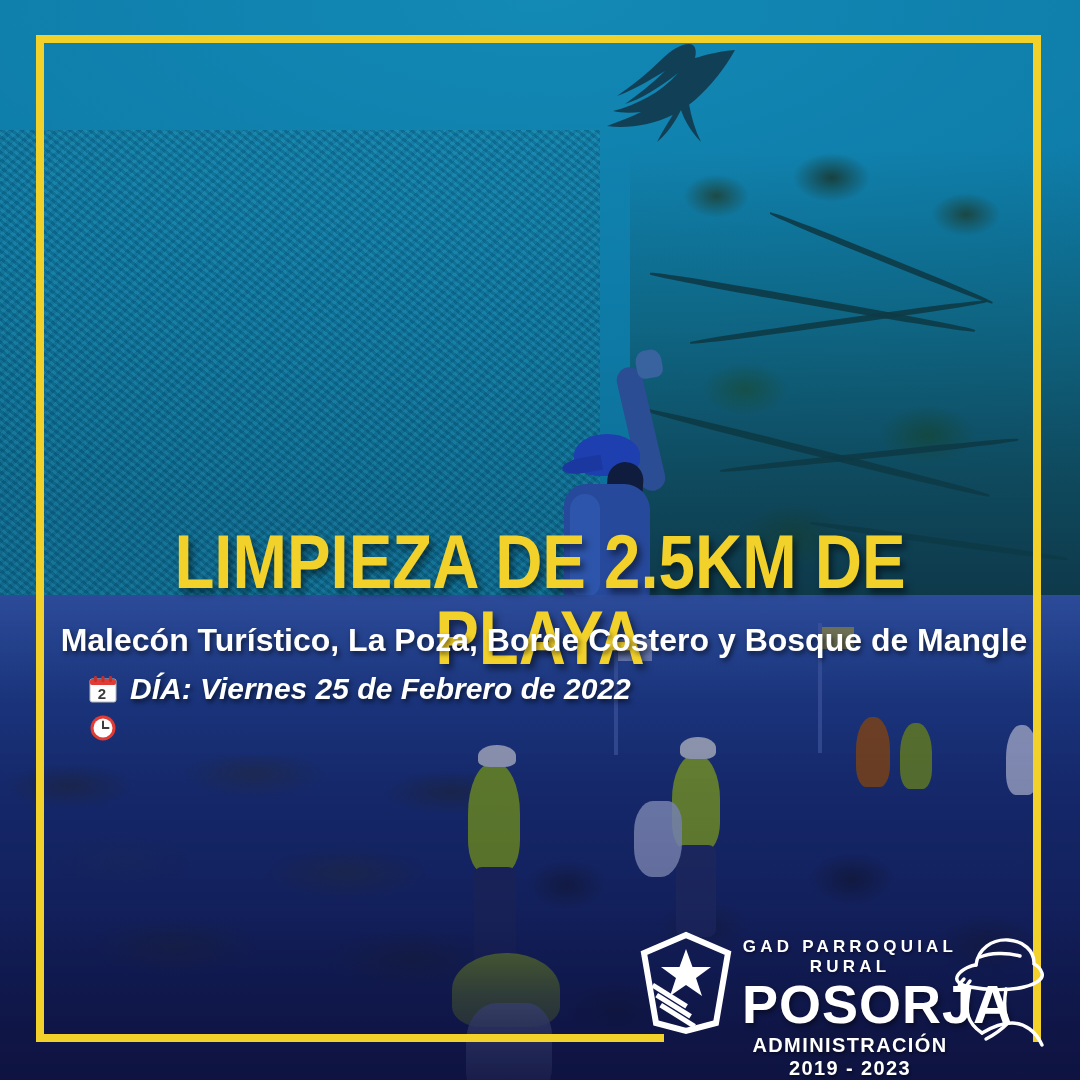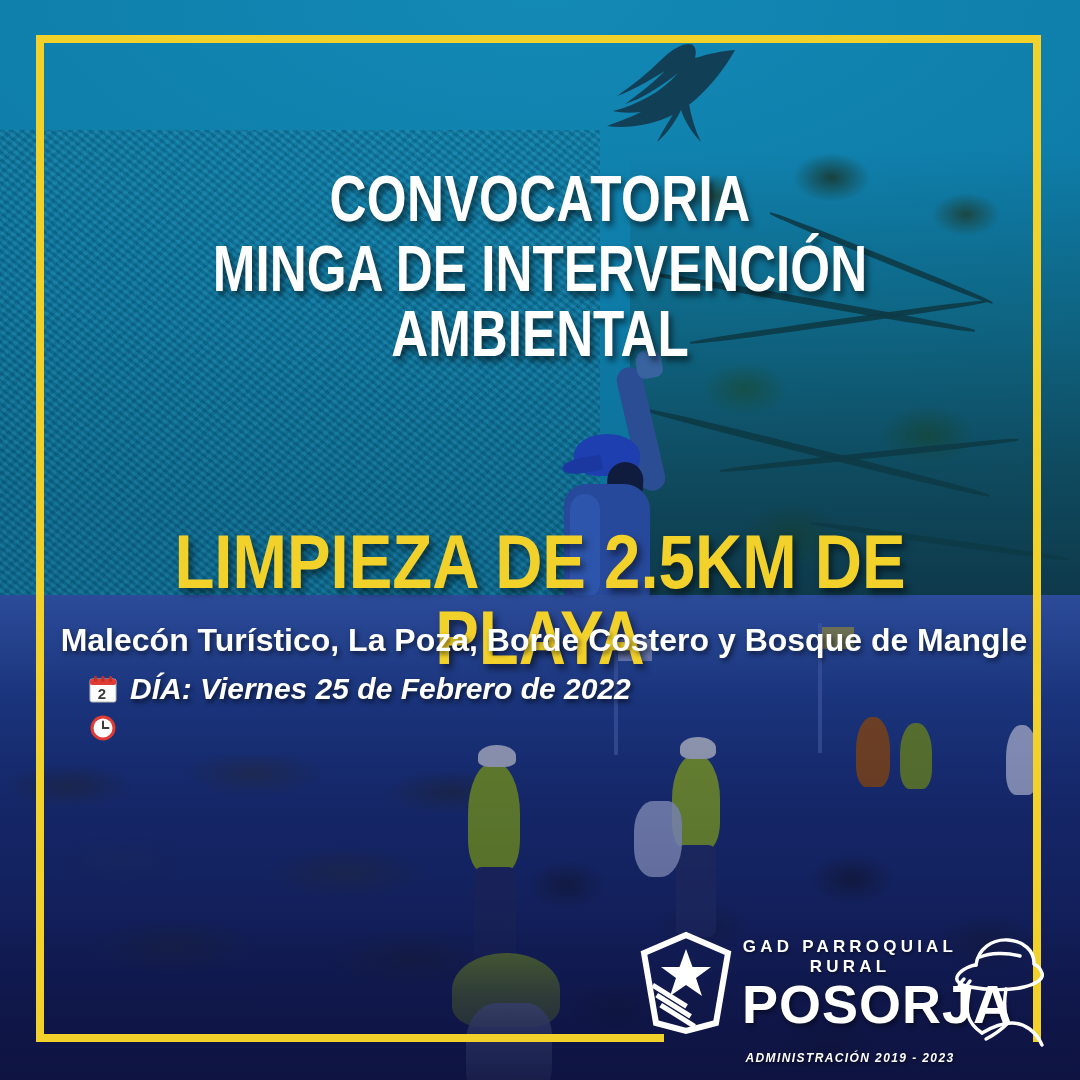--- a/index.html
+++ b/index.html
@@ -158,21 +158,21 @@
   .logo-text{position:absolute;left:104px;top:0;width:216px;text-align:center;color:#fff;}
   .logo-kicker{
     font-size:17px;font-weight:700;letter-spacing:4.2px;margin-top:12px;
     text-shadow:1px 2px 3px rgba(0,0,0,.45);
   }
   .logo-main{
     font-size:54px;font-weight:800;letter-spacing:1px;line-height:.95;margin-top:2px;
     text-shadow:2px 3px 5px rgba(0,0,0,.45);
   }
   .logo-admin{
-    font-size:12px;font-weight:700;font-style:italic;letter-spacing:1.4px;margin-top:21px;
+    font-size:20px;font-weight:700;letter-spacing:1.4px;margin-top:4px;
     text-shadow:1px 2px 3px rgba(0,0,0,.45);
   }
   .logo-man{position:absolute;right:-4px;top:2px;width:108px;height:126px;}
 
   :root{--yellow:#F2D12A;}
 </style>
 </head>
 <body>
 
 <div class="poster">
@@ -246,24 +246,20 @@
       <div class="sandpatch"></div>
       <div class="blue-wash"></div>
     </div>
   </div>
 
   <div class="frame-t"></div>
   <div class="frame-l"></div>
   <div class="frame-r"></div>
   <div class="frame-b"></div>
 
-  <div class="headline-wrap">
-    <div class="h-line1">CONVOCATORIA</div>
-    <div class="h-line2">MINGA DE INTERVENCIÓN AMBIENTAL</div>
-  </div>
 
   <div class="yellow-head">LIMPIEZA DE 2.5KM DE PLAYA</div>
   <div class="sub-line">Malecón Turístico, La Poza, Borde Costero y Bosque de Mangle</div>
 
   <div class="details">
 
     <div class="detail-row">
       <svg class="d-ico" viewBox="0 0 30 30">
         <rect x="2" y="5" width="26" height="23" rx="2" fill="#fdfdfd" stroke="#b9b9b9" stroke-width="1"></rect>
         <rect x="2" y="5" width="26" height="6" rx="2" fill="#e03b34"></rect>

